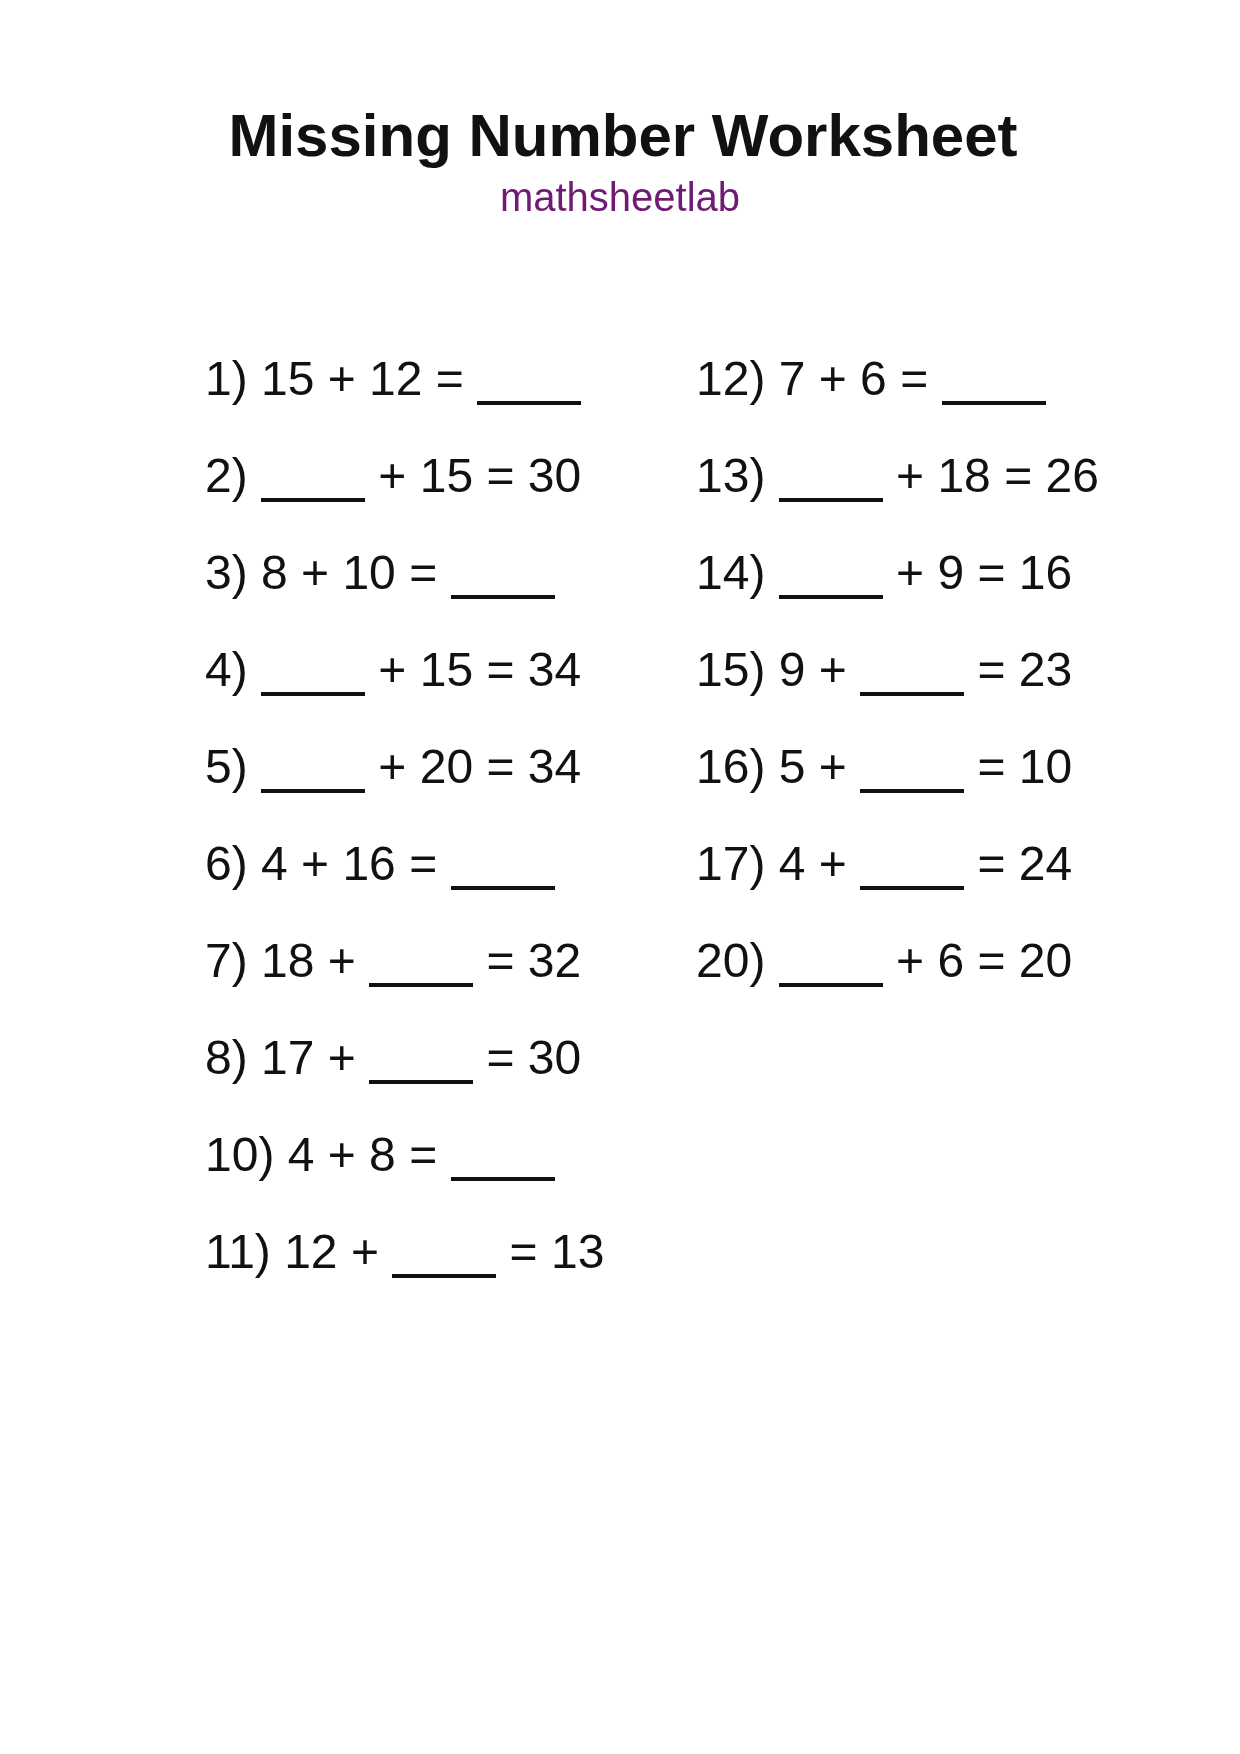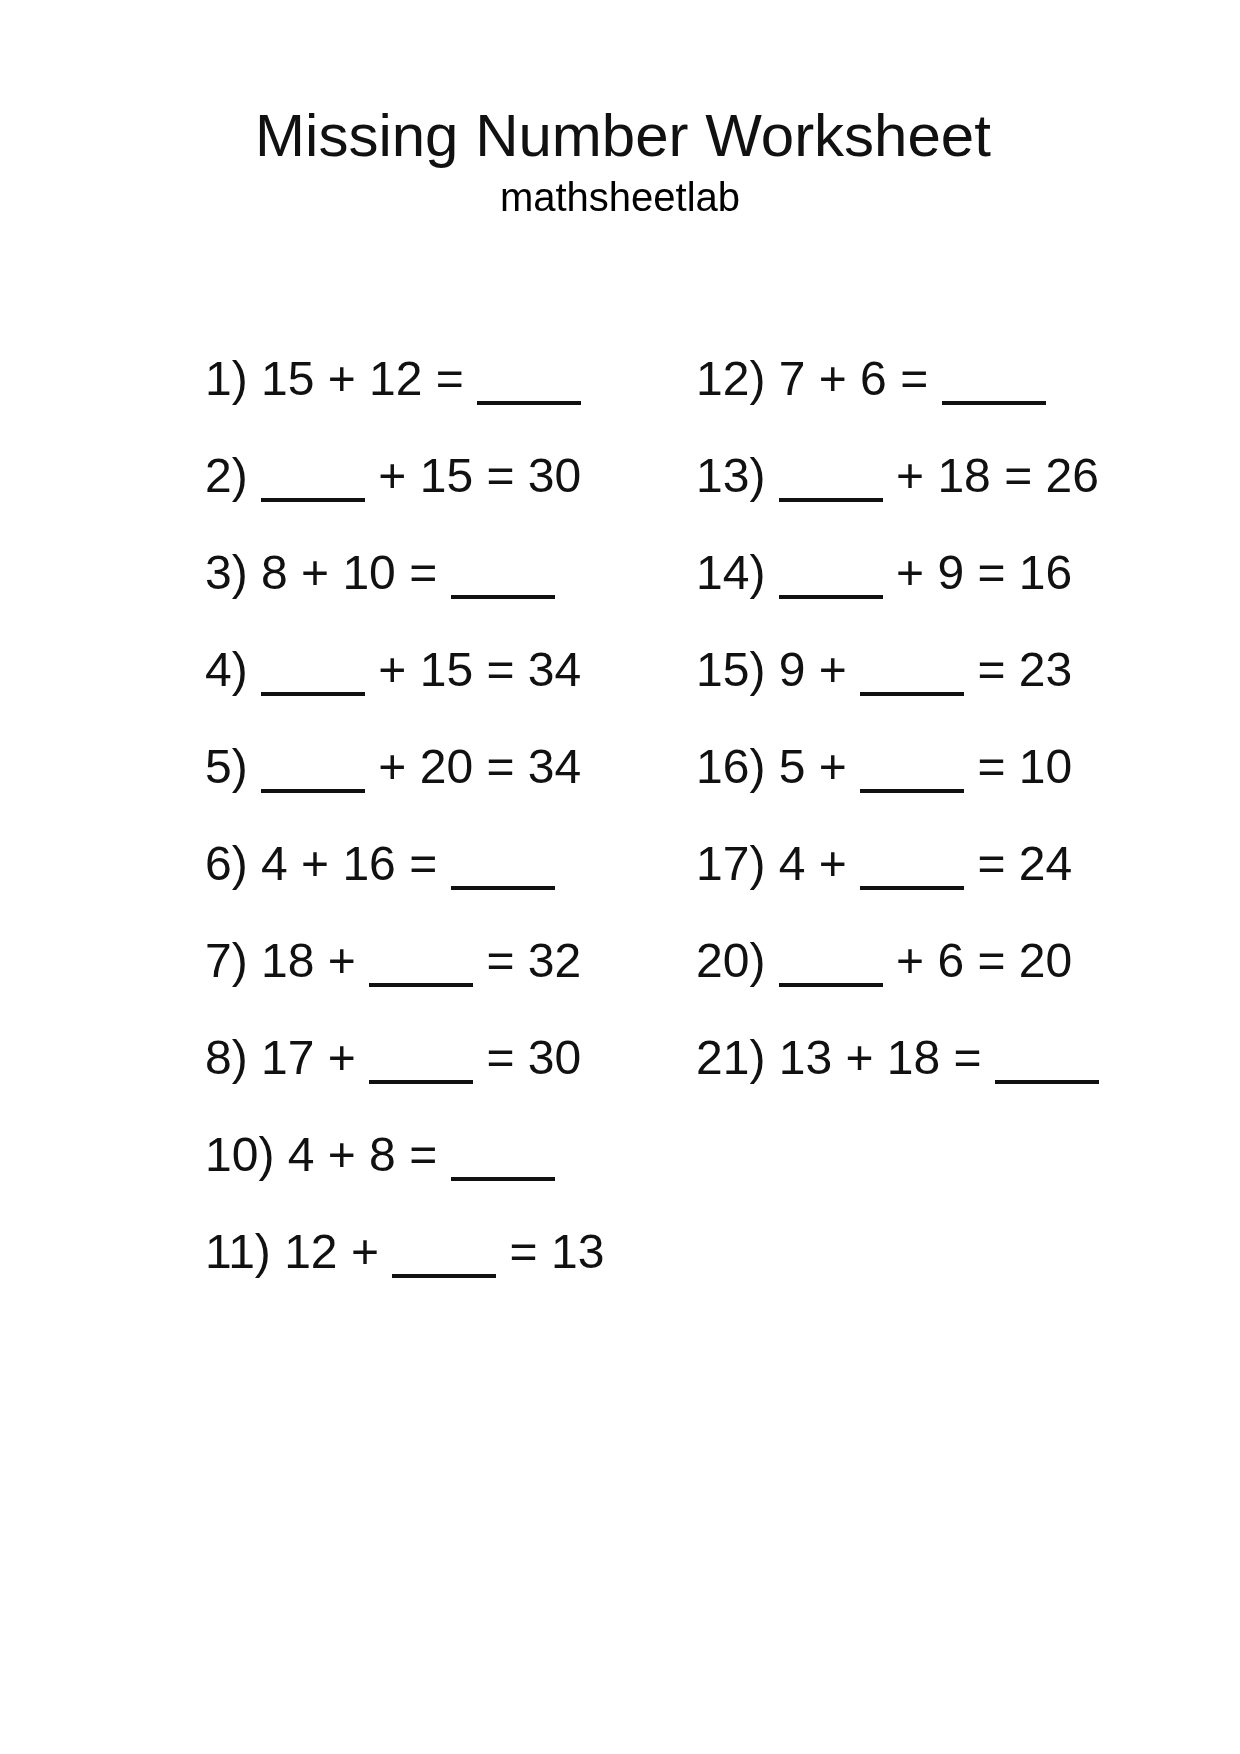--- a/index.html
+++ b/index.html
@@ -17,33 +17,33 @@
     color: #111111;
   }
   .title {
     position: absolute;
     top: 101px;
     left: 6px;
     right: 0;
     margin: 0;
     text-align: center;
     font-size: 60px;
-    font-weight: 400;
+    font-weight: 700;
     letter-spacing: 0;
     color: #111111;
   }
   .subtitle {
     position: absolute;
     top: 175px;
     left: 0;
     right: 0;
     text-align: center;
     font-size: 40px;
     font-weight: 400;
-    color: #000000;
+    color: #701a75;
   }
   .columns {
     position: absolute;
     top: 330px;
     left: 0;
     width: 100%;
   }
   .col {
     position: absolute;
     top: 0;
@@ -85,16 +85,15 @@
         <div class="problem">11) 12 + <span class="blank"></span> = 13</div>
       </div>
     <div class="col col-right" id="col-right">
         <div class="problem">12) 7 + 6 = <span class="blank"></span></div>
         <div class="problem">13) <span class="blank"></span> + 18 = 26</div>
         <div class="problem">14) <span class="blank"></span> + 9 = 16</div>
         <div class="problem">15) 9 + <span class="blank"></span> = 23</div>
         <div class="problem">16) 5 + <span class="blank"></span> = 10</div>
         <div class="problem">17) 4 + <span class="blank"></span> = 24</div>
         <div class="problem">20) <span class="blank"></span> + 6 = 20</div>
-        <div class="problem">21) 13 + 18 = <span class="blank"></span></div>
       </div>
   </div>
 </div>
 
 </body></html>

